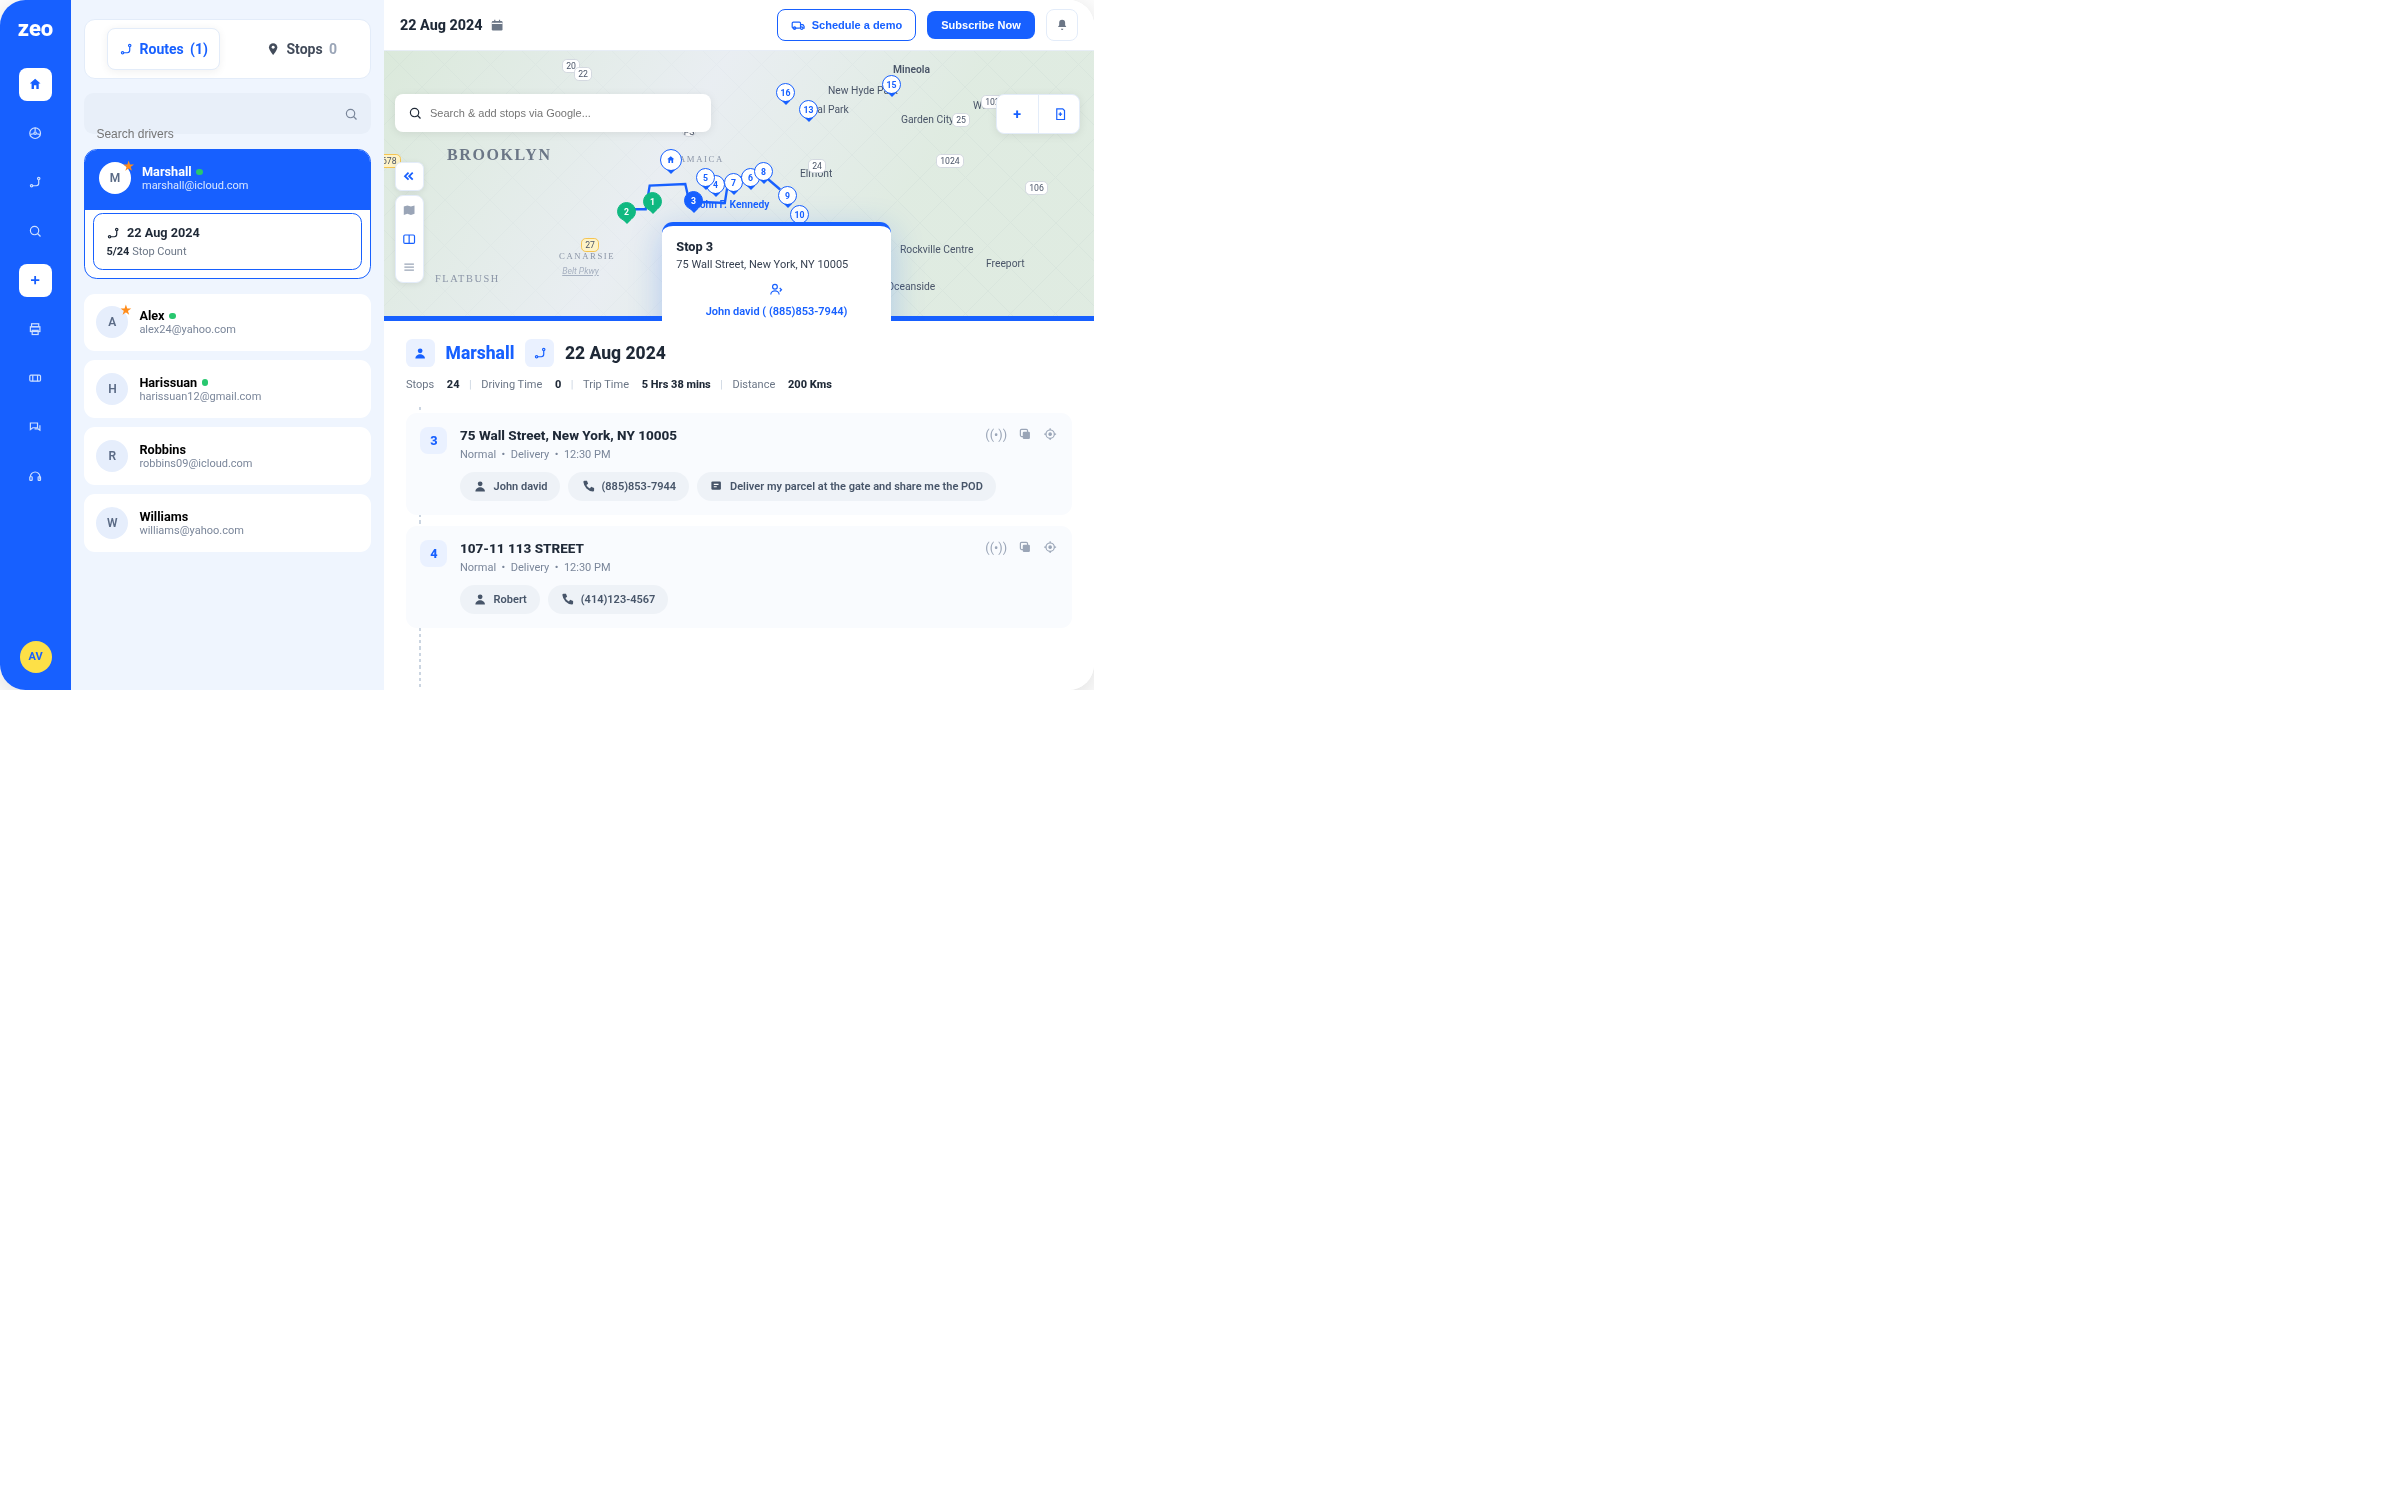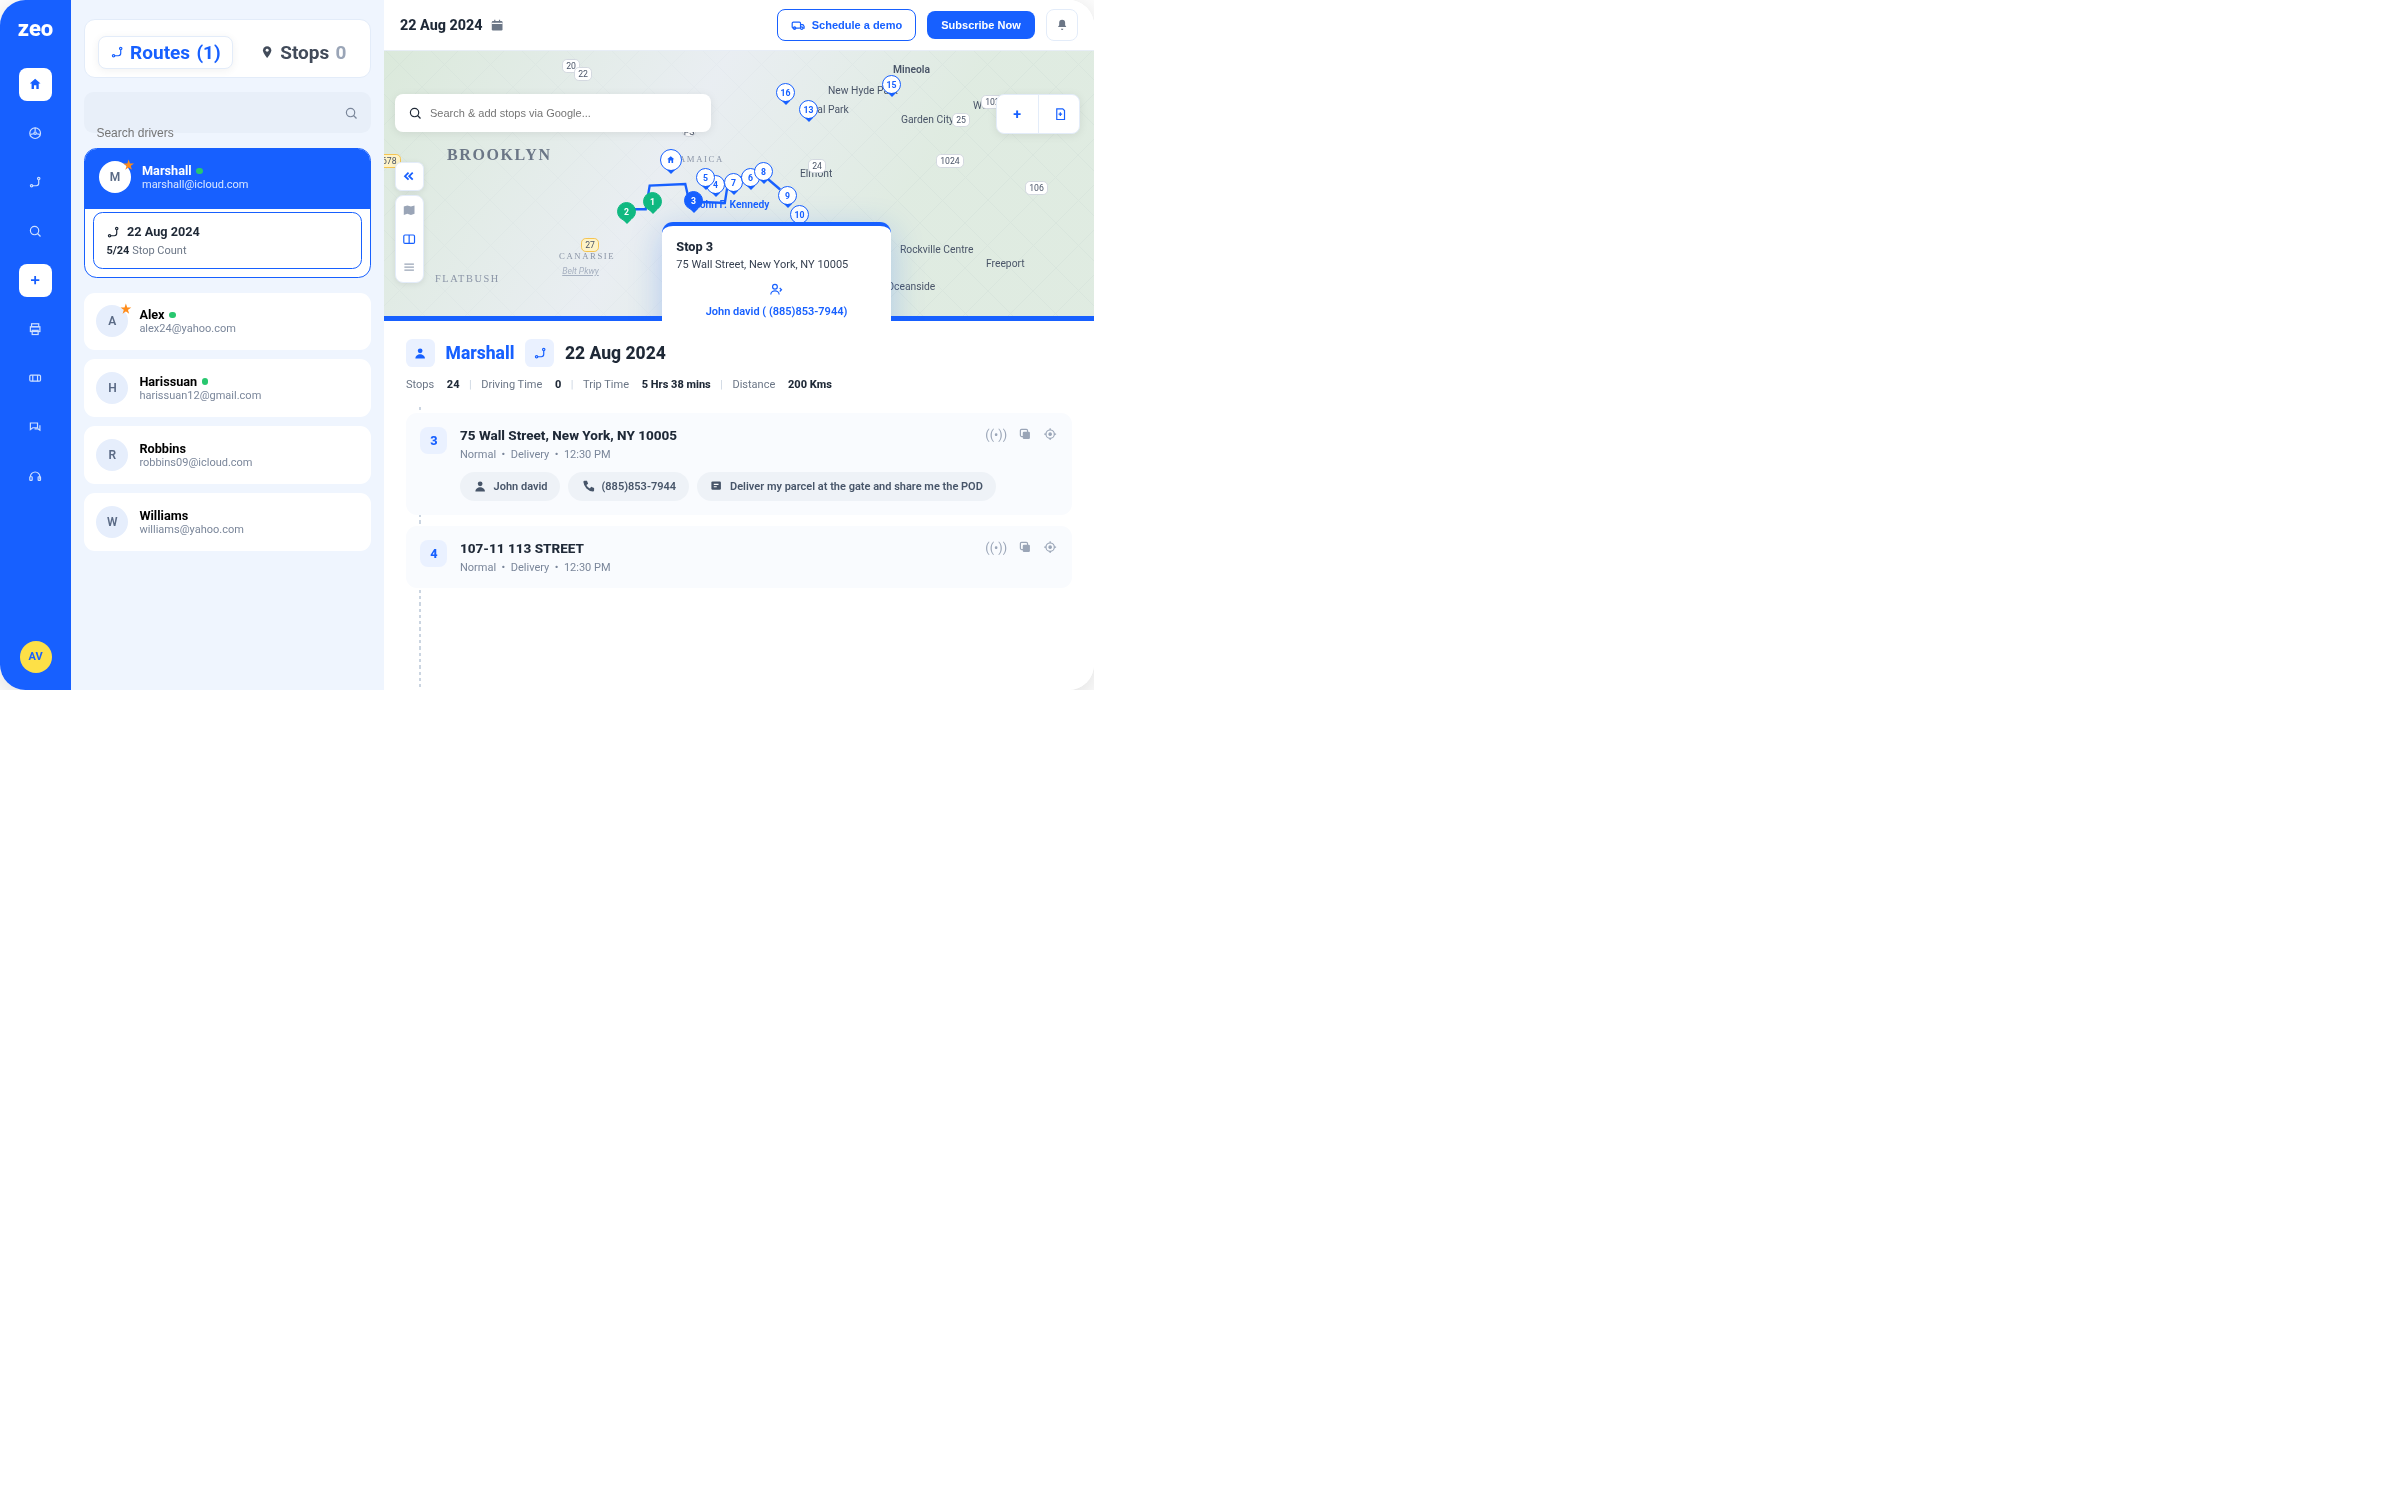--- a/index.html
+++ b/index.html
@@ -88,27 +88,26 @@
     display: flex;
     gap: 6.3px;
     align-items: center;
     justify-content: space-around;
     border: 0.8px solid #e3ecf9;
   }
   .tab-chip {
     display: flex;
     align-items: center;
     gap: 6.3px;
-    padding: 4px 11px;
+    padding: 12px 11px;
     border-radius: 8px;
     font-weight: 700;
-    font-size: 19px;
+    font-size: 14px;
     color: #424b5a;
     cursor: pointer;
-    margin-top: 8px;
   }
   .tab-chip.active {
     color: #1760ff;
     box-shadow: 0 1.6px 8px rgba(0,0,0,0.06);
     background:#fff;
     border:0.8px solid #e3ecf9;
   }
   .tab-count {
     font-weight: 700;
   }
@@ -780,19 +779,28 @@
       <span><svg class="ico" viewBox="0 0 24 24" fill="#9aa5b7">
                   <rect x="8" y="8" width="12" height="12" rx="2"></rect>
                   <rect x="4" y="4" width="12" height="12" rx="2" fill="none" stroke="#9aa5b7" stroke-width="2"></rect>
                 </svg></span>
       <span><svg class="ico" viewBox="0 0 24 24" fill="none" stroke="#9aa5b7" stroke-width="2">
                   <circle cx="12" cy="12" r="7"></circle>
                   <circle cx="12" cy="12" r="2" fill="#9aa5b7"></circle>
                   <path d="M12 2v3M12 19v3M2 12h3M19 12h3"></path>
                 </svg></span>
     </div>
+    <div class="chip-row">
+    <div class="info-chip"><svg class="ico" viewBox="0 0 24 24" fill="#475569">
+                  <circle cx="12" cy="8" r="4"></circle>
+                  <path d="M4 21c0-4 4-7 8-7s8 3 8 7"></path>
+                </svg>Robert</div>
+    <div class="info-chip"><svg class="ico" viewBox="0 0 24 24" fill="#475569">
+                  <path d="M6 3h4l2 5-3 2a12 12 0 006 6l2-3 5 2v4a2 2 0 01-2 2A18 18 0 014 5a2 2 0 012-2z"></path>
+                </svg>(414)123-4567</div>
+            </div>
           </div>
         </div>
     </div>
 
   </div>
 </div>
 
 
 </body></html>

